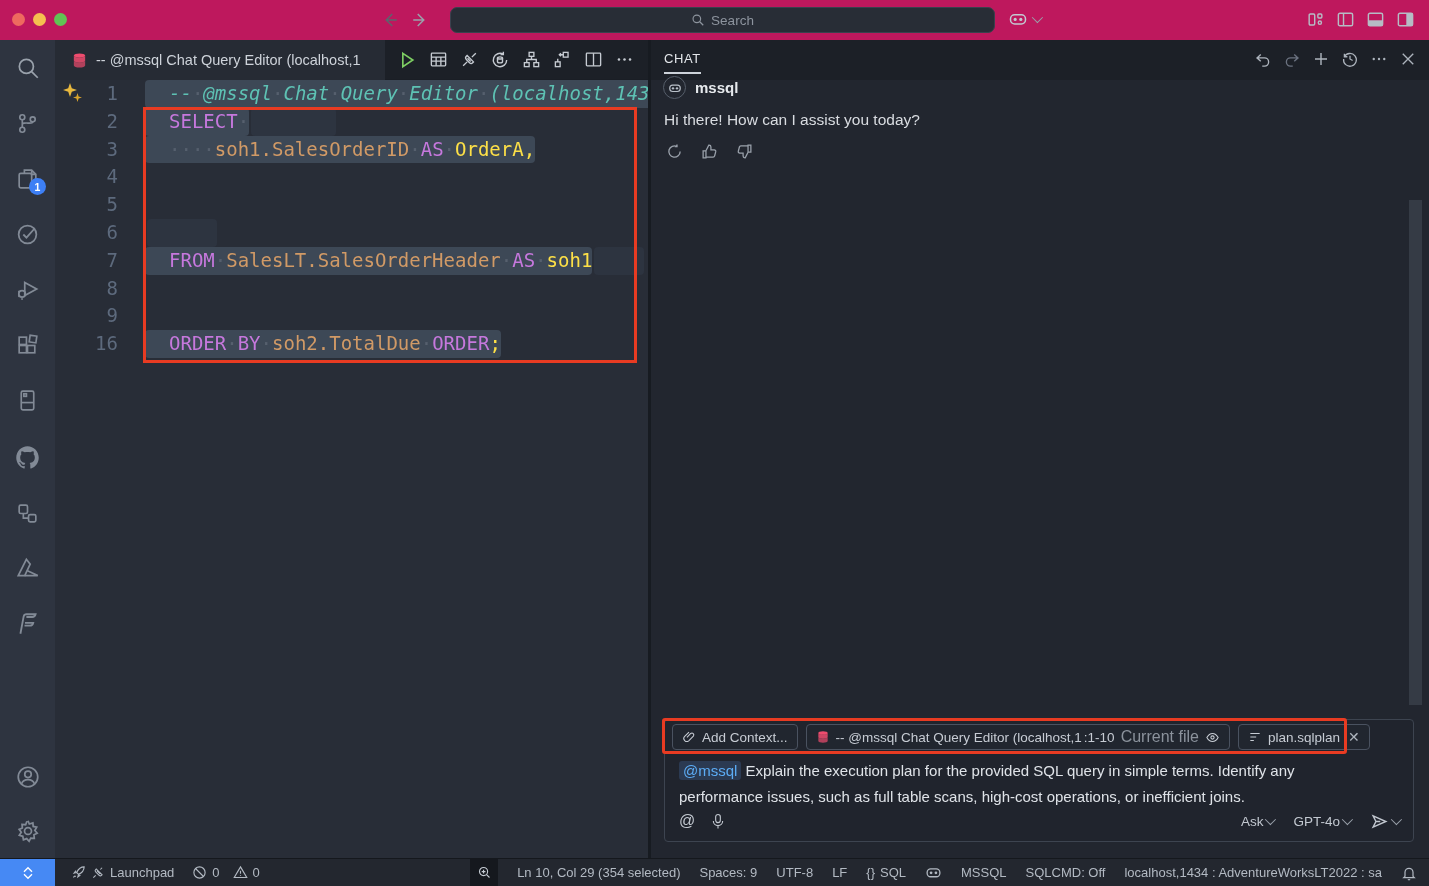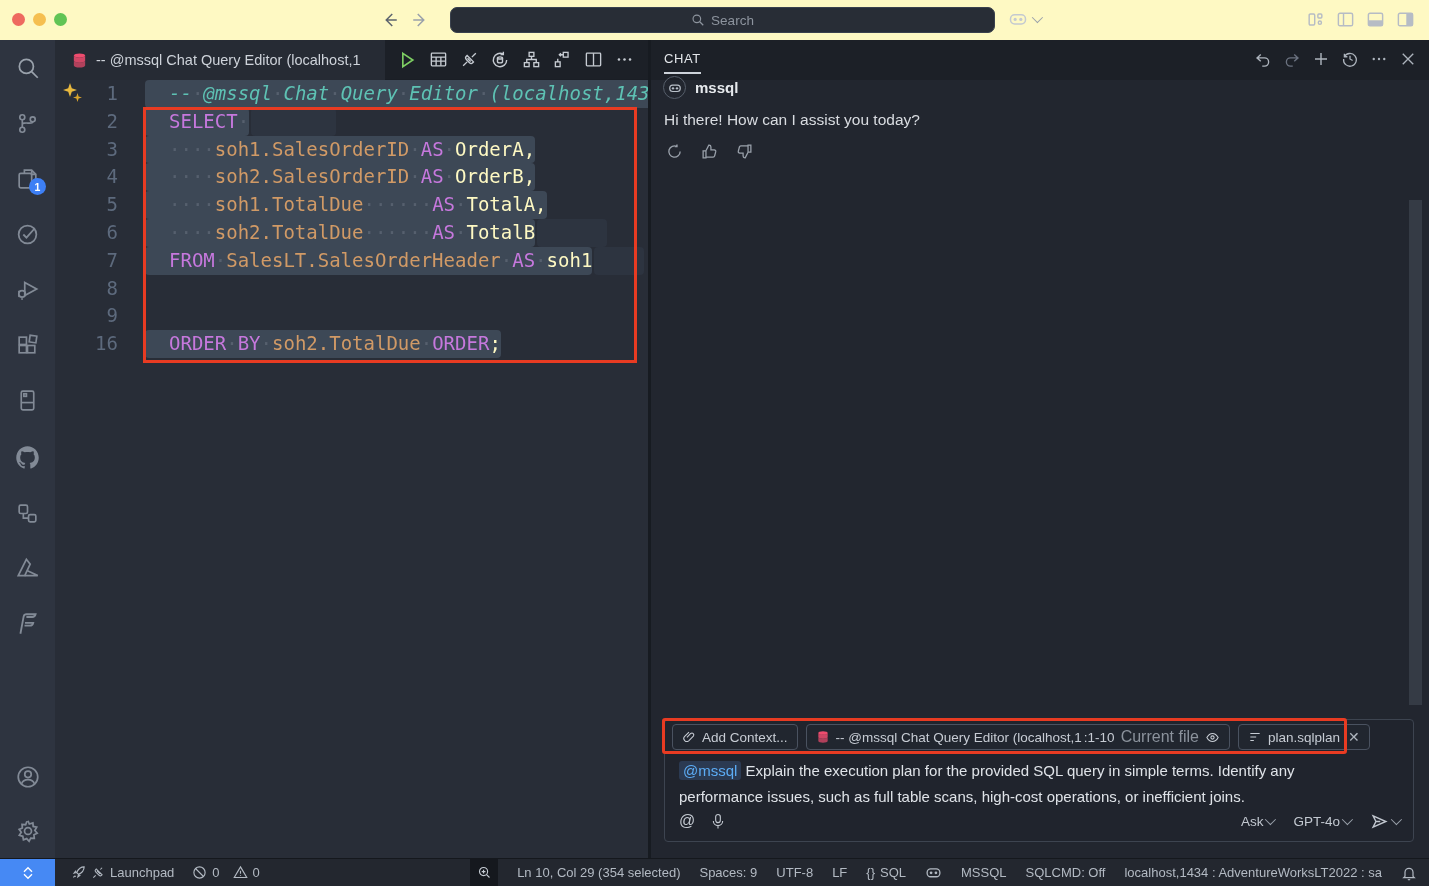--- a/index.html
+++ b/index.html
@@ -1,21 +1,21 @@
 <!DOCTYPE html>
 <html><head>
 <meta charset="utf-8">
 <style>
   * { margin:0; padding:0; box-sizing:border-box; }
   html,body { width:1429px; height:886px; overflow:hidden; background:#22262f;
     font-family:"Liberation Sans", sans-serif; -webkit-font-smoothing:antialiased; }
   svg { display:block; }
 
   
-  .titlebar { position:absolute; left:0; top:0; width:1429px; height:40px; background:#fef9c3; }
+  .titlebar { position:absolute; left:0; top:0; width:1429px; height:40px; background:#be185d; }
   .traffic { position:absolute; left:12px; top:13px; display:flex; gap:8px; }
   .tl { width:13px; height:13px; border-radius:50%; }
   .tl.red{ background:#ee6a5f; } .tl.yellow{ background:#f5bf4f; } .tl.green{ background:#61c454; }
   .nav-arrow { position:absolute; top:8px; width:24px; height:24px; display:flex; align-items:center; justify-content:center; }
   .searchbox { position:absolute; left:450px; top:7px; width:545px; height:26px; background:#282d36;
     border:1px solid #3a414d; border-radius:7px; display:flex; align-items:center; justify-content:center;
     gap:6px; color:#8d949e; font-size:13.5px; }
   .copilot-menu { position:absolute; left:1008px; top:9px; display:flex; align-items:center; gap:4px; color:#c3c9d1; }
   .layout-icons { position:absolute; right:14px; top:10px; display:flex; gap:11px; color:#b6bcc5; }
 
@@ -42,21 +42,21 @@
   .code-area { position:absolute; left:0; top:0; width:593px; }
   .code-line { position:relative; height:27.8px; padding-left:90px; white-space:nowrap;
     font-family:"DejaVu Sans Mono", monospace; font-size:19px; line-height:27.8px; }
   .line-num { position:absolute; left:0; top:0; width:63px; text-align:right; color:#5d6a7d; }
   .sel { display:inline-block; height:27.8px; background:#3d4856; border-radius:4px; vertical-align:top;padding-left:24px; }
   .extra { display:inline-block; height:27.8px; background:#2d3440; border-radius:4px; vertical-align:top; margin-left:2px; }
   .cursor-dash { display:inline-block; width:14px; height:3px; background:#4d8df0; vertical-align:middle; margin-left:4px; }
   .tk-cm { color:#5ec2b4; font-style:italic; }
   .tk-kw { color:#c678dd; }
   .tk-id { color:#d19a66; }
-  .tk-pl { color:#fef9c3; }
+  .tk-pl { color:#fde047; }
   .tk-op { color:#c678dd; }
   .tk-ws { color:#56606e; }
 
   .annotation-box { position:absolute; border:3px solid #e83b22; pointer-events:none; }
   .anno-code { left:88px; top:27px; width:494px; height:256px; }
 
   
   .chat { width:781px; height:100%; position:relative; background:#22262f; border-left:3px solid #171b21; }
   .chat-header { position:absolute; left:0; top:0; width:100%; height:40px; background:#1c2027; }
   .chat-title { position:absolute; left:13px; top:11px; color:#e3e6ea; font-size:13px; letter-spacing:.6px; padding-bottom:6px; border-bottom:2px solid #ccd2d9; }
@@ -326,23 +326,23 @@
       <div class="sparkle">
         <svg width="24" height="24" viewBox="0 0 24 24" fill="#e8b83e">
             <path d="M9 1 L10.8 6.2 L16 8 L10.8 9.8 L9 15 L7.2 9.8 L2 8 L7.2 6.2 Z"></path>
             <path d="M16.5 11 L17.6 14.4 L21 15.5 L17.6 16.6 L16.5 20 L15.4 16.6 L12 15.5 L15.4 14.4 Z" fill="#d9a42c"></path>
           </svg>
       </div>
       <div class="code-area">
           <div class="code-line"><span class="line-num">1</span><span class="sel"><span class="tk-cm">--</span><span class="tk-ws">·</span><span class="tk-cm">@mssql</span><span class="tk-ws">·</span><span class="tk-cm">Chat</span><span class="tk-ws">·</span><span class="tk-cm">Query</span><span class="tk-ws">·</span><span class="tk-cm">Editor</span><span class="tk-ws">·</span><span class="tk-cm">(localhost,1434:</span></span></div>
           <div class="code-line"><span class="line-num">2</span><span class="sel"><span class="tk-kw">SELECT</span><span class="tk-ws">·</span></span><span class="extra" style="width: 85px;"></span></div>
           <div class="code-line"><span class="line-num">3</span><span class="sel"><span class="tk-ws">····</span><span class="tk-id">soh1.SalesOrderID</span><span class="tk-ws">·</span><span class="tk-kw">AS</span><span class="tk-ws">·</span><span class="tk-pl">OrderA,</span></span></div>
-          <div class="code-line"><span class="line-num">4</span><span class="sel"><span class="tk-ws">····</span><span class="tk-id">soh2.SalesOrderID</span><span class="tk-ws">·</span><span class="tk-kw">AS</span><span class="tk-ws">·</span><span class="tk-pl">OrderB,</span></span></div>
-          <div class="code-line"><span class="line-num">5</span><span class="sel"><span class="tk-ws">····</span><span class="tk-id">soh1.TotalDue</span><span class="tk-ws">······</span><span class="tk-kw">AS</span><span class="tk-ws">·</span><span class="tk-pl">TotalA,</span></span></div>
-          <div class="code-line"><span class="line-num">6</span><span class="sel"><span class="tk-ws">····</span><span class="tk-id">soh2.TotalDue</span><span class="tk-ws">······</span><span class="tk-kw">AS</span><span class="tk-ws">·</span><span class="tk-pl">TotalB</span></span><span class="extra" style="width: 70px;"></span></div>
+          <div class="code-line"><span class="line-num">4</span></div>
+          <div class="code-line"><span class="line-num">5</span></div>
+          <div class="code-line"><span class="line-num">6</span><span class="extra" style="width: 70px;"></span></div>
           <div class="code-line"><span class="line-num">7</span><span class="sel"><span class="tk-kw">FROM</span><span class="tk-ws">·</span><span class="tk-id">SalesLT.SalesOrderHeader</span><span class="tk-ws">·</span><span class="tk-kw">AS</span><span class="tk-ws">·</span><span class="tk-pl">soh1</span></span><span class="extra" style="width: 50px;"></span><span class="cursor-dash"></span></div>
           <div class="code-line"><span class="line-num">8</span></div>
           <div class="code-line"><span class="line-num">9</span></div>
           <div class="code-line"><span class="line-num">16</span><span class="sel"><span class="tk-kw">ORDER</span><span class="tk-ws">·</span><span class="tk-kw">BY</span><span class="tk-ws">·</span><span class="tk-id">soh2.TotalDue</span><span class="tk-ws">·</span><span class="tk-kw">ORDER</span><span class="tk-pl">;</span></span></div>
         </div>
       <div class="annotation-box anno-code"></div>
     </div>
   </div>
 
   <div class="chat">

